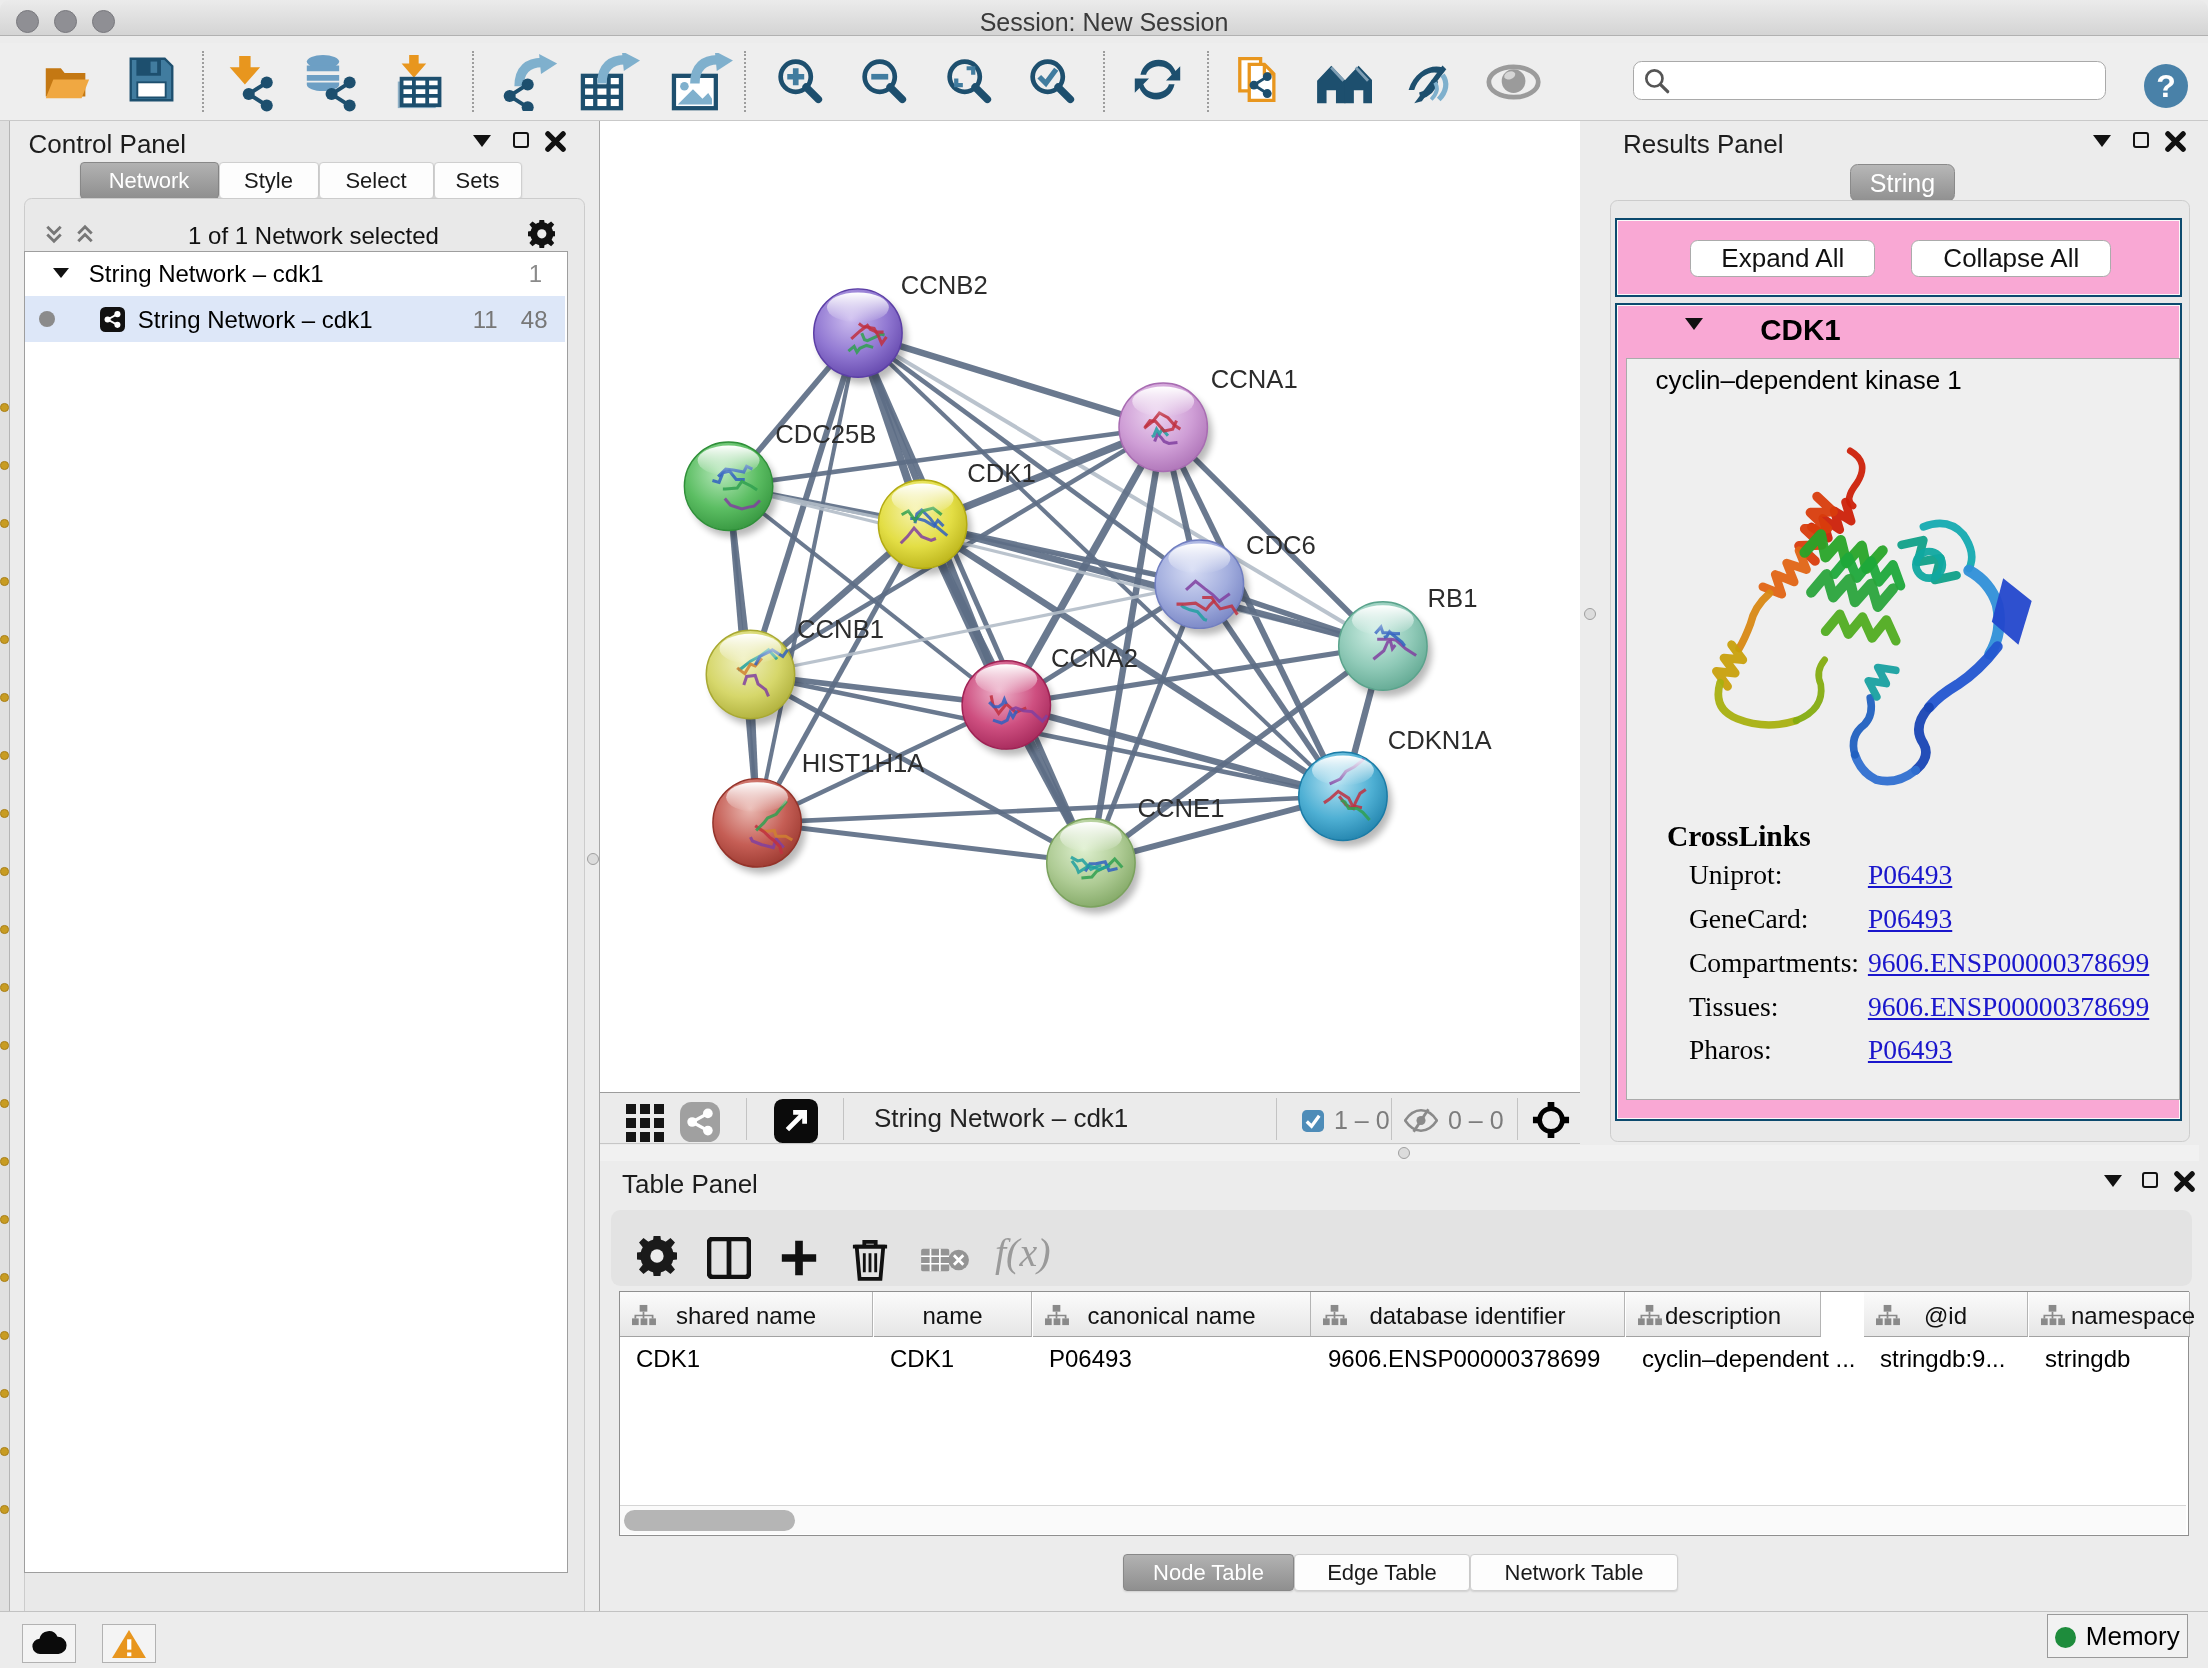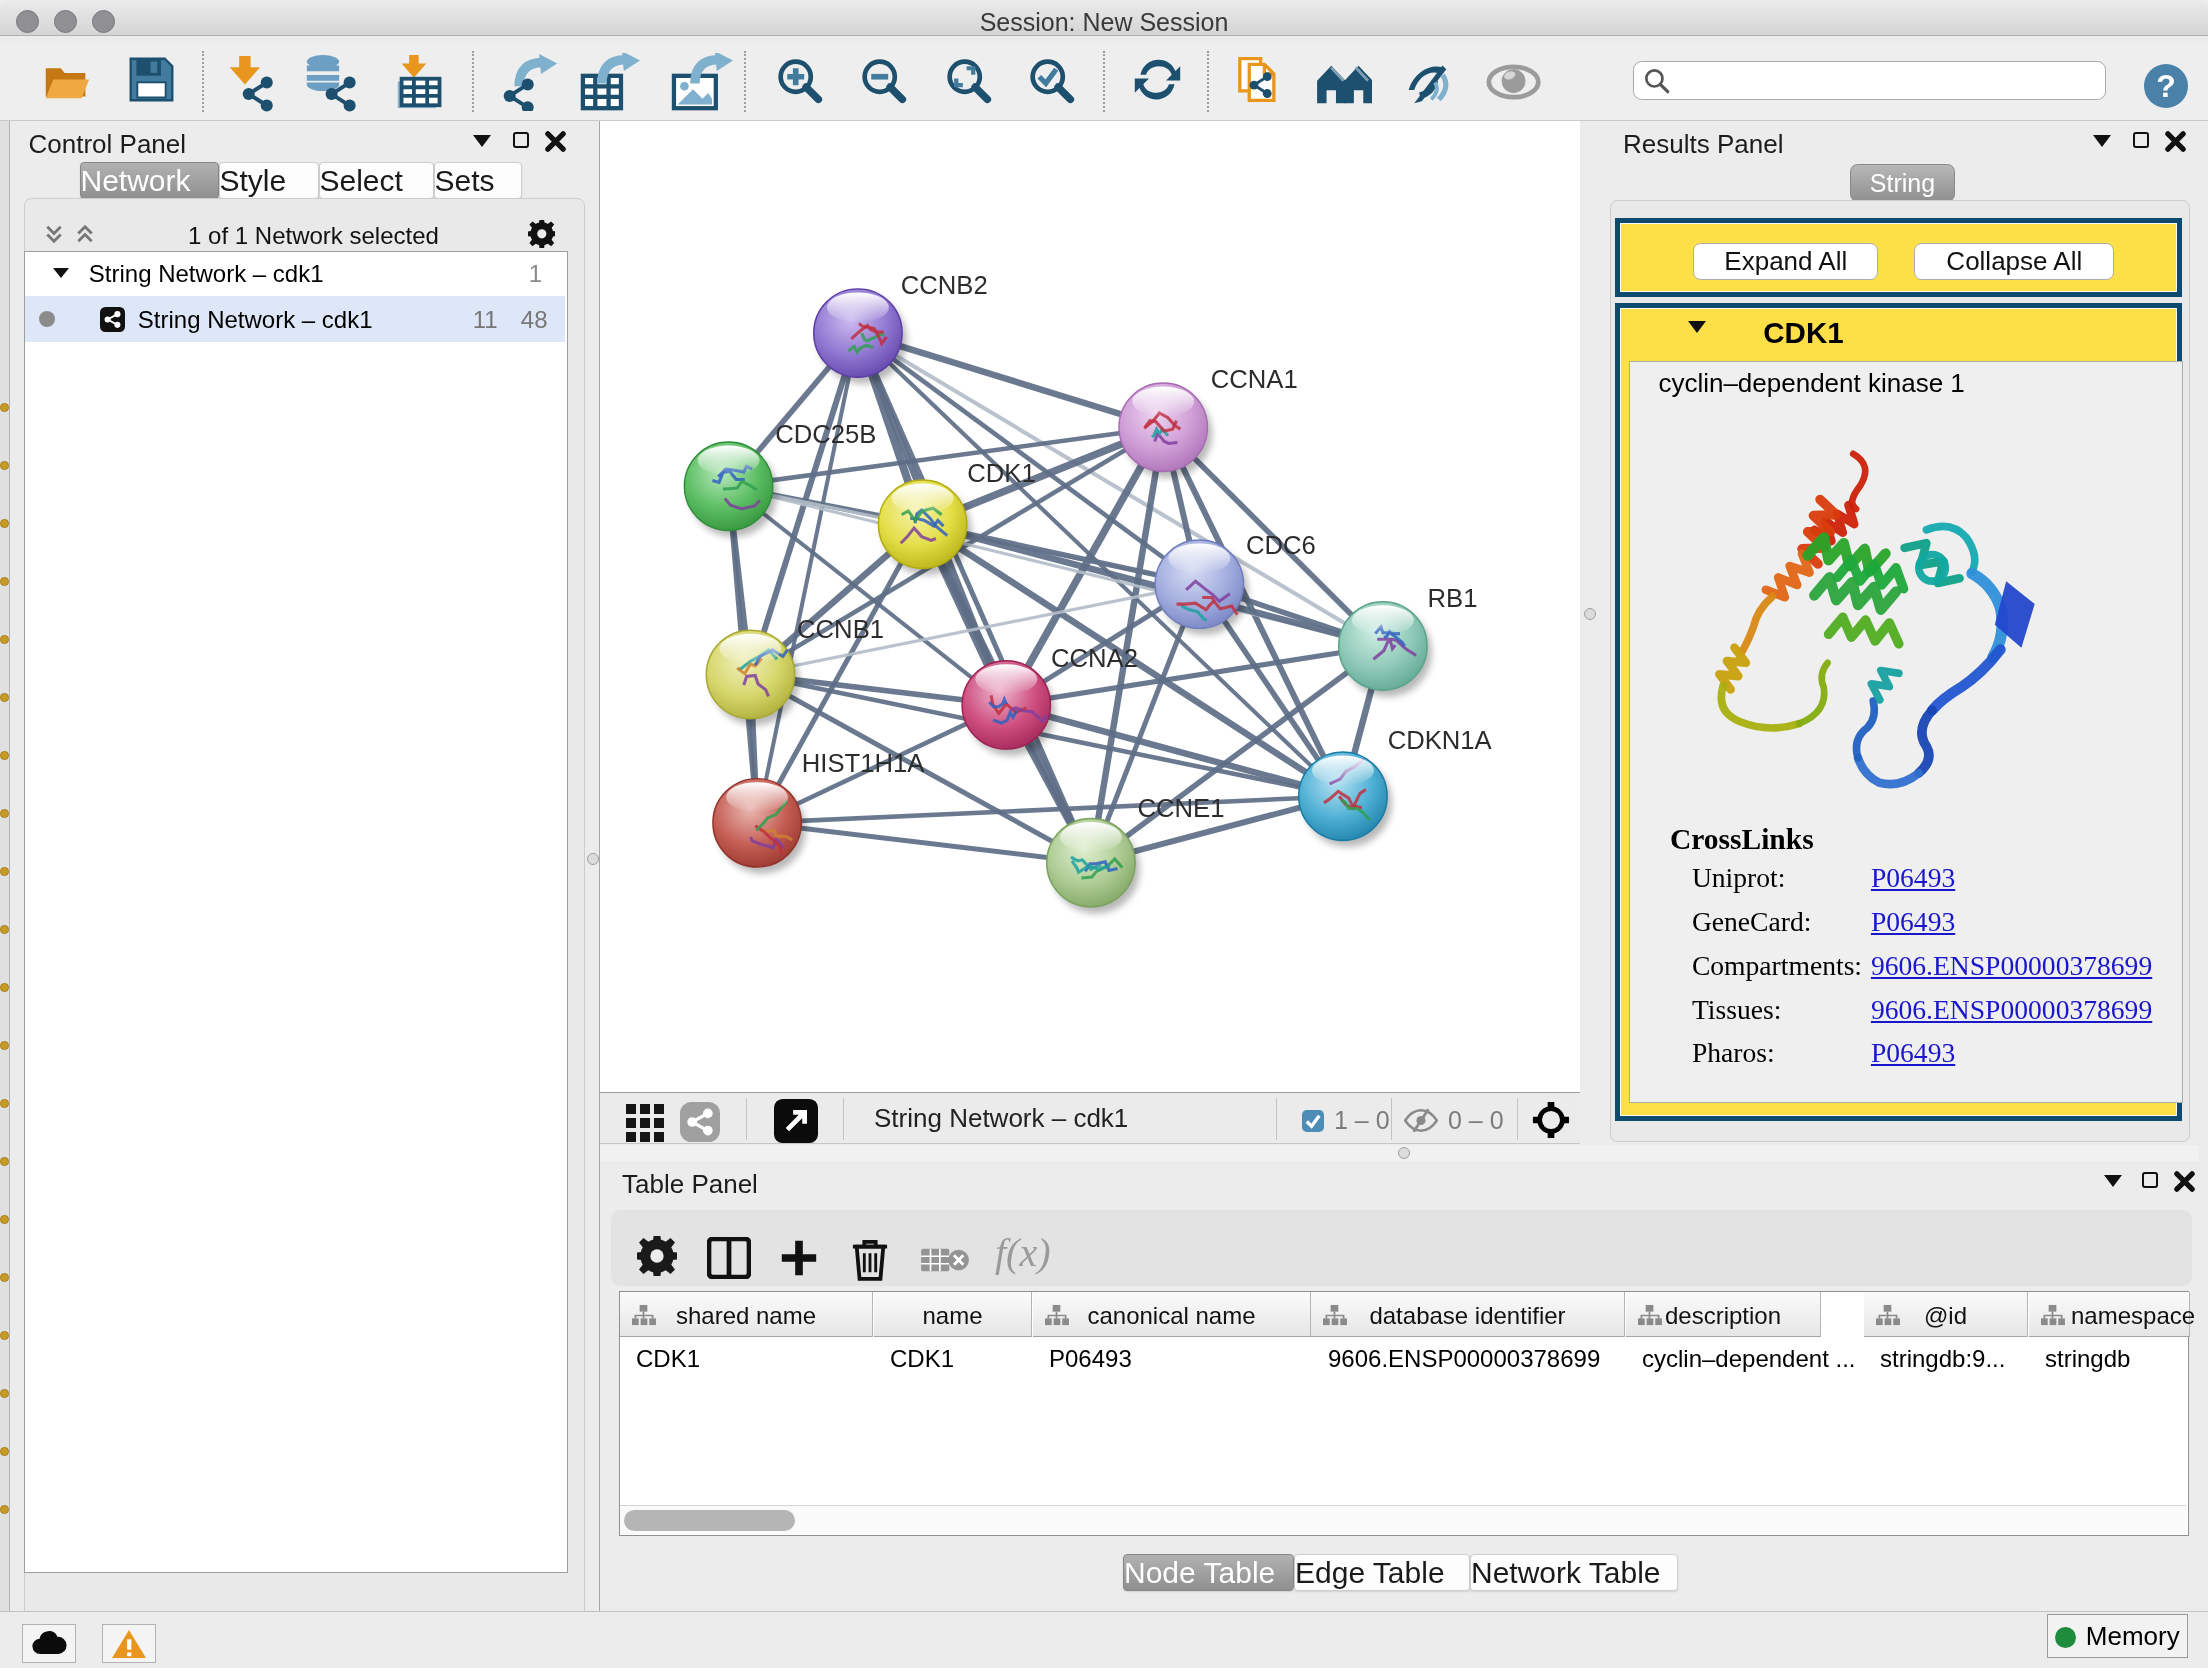--- a/index.html
+++ b/index.html
@@ -5,34 +5,34 @@
 #titlebar{position:absolute;left:0;top:0;width:2208px;height:36px;background:linear-gradient(#ebebeb,#d4d4d4);border-bottom:1px solid #b1b1b1;border-radius:9.5px 9.5px 0 0}
 .tl{position:absolute;top:9.5px;width:23px;height:23px;border-radius:50%;background:#8f8f94;border:1px solid #79797e}
 #title{position:absolute;top:7.6px;left:0;width:100%;text-align:center;font-size:25px;color:#3a3a3a}
 #toolbar{position:absolute;left:0;top:43px;width:2208px;height:78px;background:#eeeeee;border-bottom:1px solid #c9c9c9}
 .vsep{position:absolute;top:7.6px;height:61px;width:0;border-left:2.9px dotted #9d9d9d}
 #search{position:absolute;left:1633px;top:18px;width:473px;height:39px;background:#fff;border:1.9px solid #a9a9a9;border-radius:8.6px}
 #help{position:absolute;left:2144px;top:21px;width:44px;height:44px;border-radius:50%;background:#4981a8;color:#fff;font-size:32px;font-weight:bold;text-align:center;line-height:44px}
 #leftstrip{position:absolute;left:0;top:121px;width:9.5px;height:1490px;background:#e0e0e0;border-right:1px solid #b5b5b5}
 #controlpanel{position:absolute;left:9.5px;top:121px;width:590px;height:1490px;background:#ececec;border-right:1px solid #a8a8a8}
 #cp-title{position:absolute;left:19px;top:7.6px;font-size:26px;color:#1c1c1c}
-.tab{position:absolute;height:37px;background:#fdfdfd;border:1px solid #cfcfcf;border-radius:4px;font-size:30px;color:#1a1a1a;line-height:35px;box-shadow:0 1px 1.9px rgba(0,0,0,0.12)}
+.tab{position:absolute;height:37px;background:#fdfdfd;border:1px solid #cfcfcf;border-radius:4px;text-align:center;font-size:22px;color:#1a1a1a;line-height:35px;box-shadow:0 1px 1.9px rgba(0,0,0,0.12)}
 .tab.sel{background:linear-gradient(#b2b2b2,#8f8f8f);color:#fff;border:1px solid #888}
 #cp-list{position:absolute;left:14.3px;top:130px;width:544px;height:1322px;background:#fff;border:1.9px solid #9e9e9e}
 #cp-row2{position:absolute;left:0;top:44px;width:540px;height:46px;background:#dde7f8}
 #netview{position:absolute;left:600px;top:121px;width:980px;height:971px;background:#fff}
 #netbar{position:absolute;left:600px;top:1092px;width:980px;height:52px;background:#ebebeb;border-top:1px solid #9c9c9c;border-bottom:1px solid #c6c6c6}
 .nb-sep{position:absolute;top:4.8px;height:42px;width:0;border-left:1.9px solid #c3c3c3}
 #hsash{position:absolute;left:600px;top:1145px;width:1599px;height:16px;background:#f1f1f1}
 #vsash{position:absolute;left:1580px;top:121px;width:22px;height:1024px;background:#ececec}
 .knob{position:absolute;width:12.4px;height:12.4px;border-radius:50%;background:#dcdcdc;border:1px solid #9f9f9f}
 #resultspanel{position:absolute;left:1602px;top:121px;width:597px;height:1024px;background:#ececec}
 #rp-title{position:absolute;left:21px;top:7.6px;font-size:26px;color:#1c1c1c}
 #rp-tab{position:absolute;left:248px;top:43px;width:105px;height:38px;background:linear-gradient(#b7b7b7,#909090);border:1px solid #8a8a8a;border-radius:7.6px;color:#fff;font-size:25px;text-align:center;line-height:36px}
-.etched{position:absolute;background:#fde047;border:5px solid #0c4a6e;box-shadow:inset 0 0 0 1px #fafafa}
+.etched{position:absolute;background:#f9a8d4;border:2px solid #0c4a6e;box-shadow:inset 0 0 0 1px #fafafa}
 .btn{position:absolute;height:37px;background:#fff;border:1.4px solid #ababab;border-radius:7.6px;font-size:26px;color:#111;text-align:center;line-height:34px}
 #rp-inner{position:absolute;left:8.6px;top:53px;width:554px;height:742px;background:#efefef;border:1px solid #ababab}
 .serif{font-family:"Liberation Serif",serif;color:#000}
 .serifi{font-family:"Liberation Serif",serif;font-style:italic}
 .link{color:#1a16cc;text-decoration:underline}
 #tablepanel{position:absolute;left:600px;top:1161px;width:1599px;height:450px;background:#ececec}
 #tp-title{position:absolute;left:22px;top:7.6px;font-size:26px;color:#1c1c1c}
 #tp-toolbar{position:absolute;left:11.4px;top:49px;width:1581px;height:76px;background:#e3e3e3;border-radius:9.5px}
 #tp-table{position:absolute;left:19px;top:130px;width:1570px;height:245px;background:#fff;border:1.9px solid #8f8f8f}
 .th{position:absolute;top:0;height:45px;background:linear-gradient(#fbfbfb,#e6e6e6);border-right:1px solid #b4b4b4;border-bottom:1.9px solid #a2a2a2}

